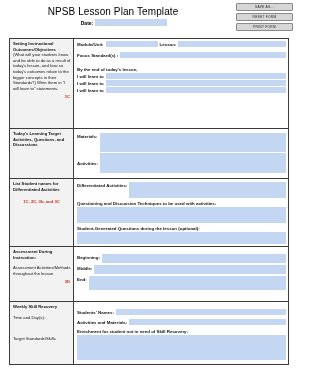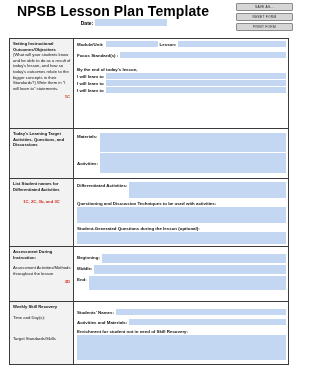--- a/index.html
+++ b/index.html
@@ -27,22 +27,22 @@
     height: 38px;
   }
   .title-block {
     position: absolute;
     left: 0;
     top: 6px;
     width: 226px;
     text-align: center;
   }
   .doc-title {
-    font-size: 14px;
-    font-weight: bold;
+    font-size: 10px;
+    font-weight: normal;
     color: #000000;
     letter-spacing: 0.1px;
     line-height: 11px;
   }
   .date-row {
     margin-top: 2px;
     display: flex;
     justify-content: center;
     align-items: center;
     gap: 2px;

